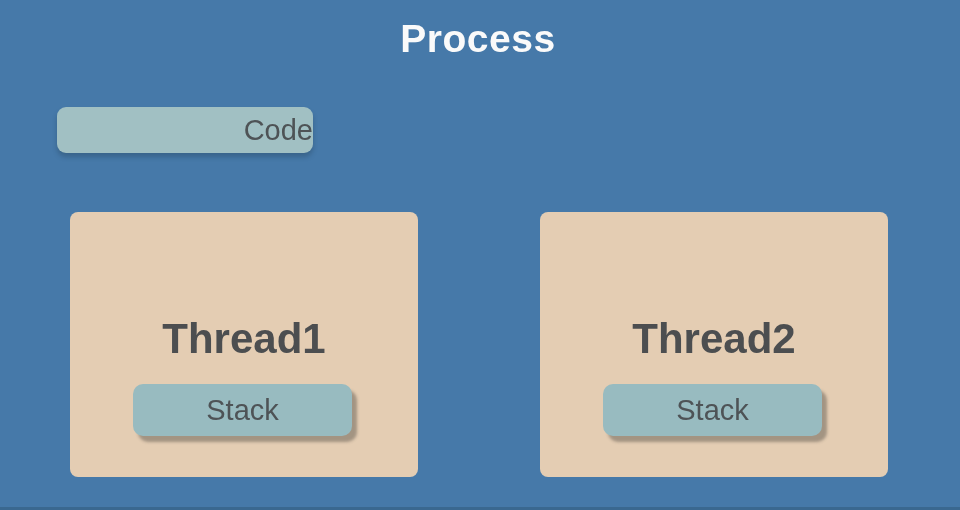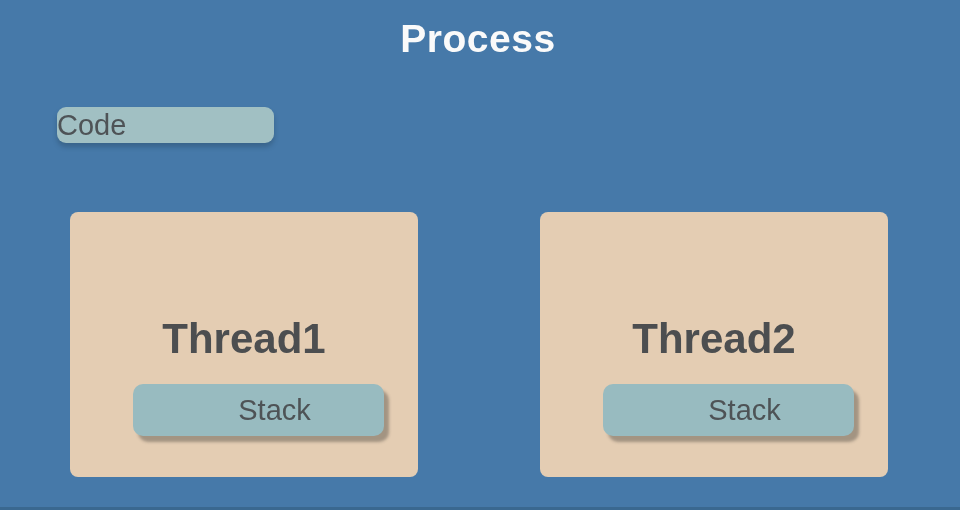--- a/index.html
+++ b/index.html
@@ -23,27 +23,28 @@
     right: 4px;
     text-align: center;
     font-size: 39px;
     font-weight: bold;
     letter-spacing: 0.5px;
     color: var(--title-text, #fafafa);
   }
   .segment-box {
     position: absolute;
     top: 107px;
-    height: 36px;
+    height: 46px;
     border-radius: 9px;
     background: var(--segment-box, #a1c0c3);
     display: flex;
     align-items: center;
-    justify-content: flex-start;
+    justify-content: flex-end;
     box-shadow: 0 4px 5px rgba(25, 45, 62, 0.28);
+    padding-left: 39px;
   }
   .segment-box span,
   .stack-box span {
     font-size: 29px;
     color: var(--box-text, #4e5356);
   }
   .seg-code { left: 57px;  width: 217px; }
   .seg-data { left: 372px; width: 216px; }
   .seg-heap { left: 685px; width: 216px; }
 
@@ -73,21 +74,20 @@
     left: 63px;
     top: 172px;
     width: 219px;
     height: 52px;
     border-radius: 10px;
     background: var(--stack-box, #98bbc0);
     display: flex;
     align-items: center;
     justify-content: center;
     box-shadow: 5px 6px 3px rgba(92, 86, 78, 0.48);
-    padding-left: 32px;
   }
   .bottom-edge {
     position: absolute;
     bottom: 0;
     left: 0;
     width: 100%;
     height: 3px;
     background: var(--bottom-edge, #3a6890);
   }
 </style>

